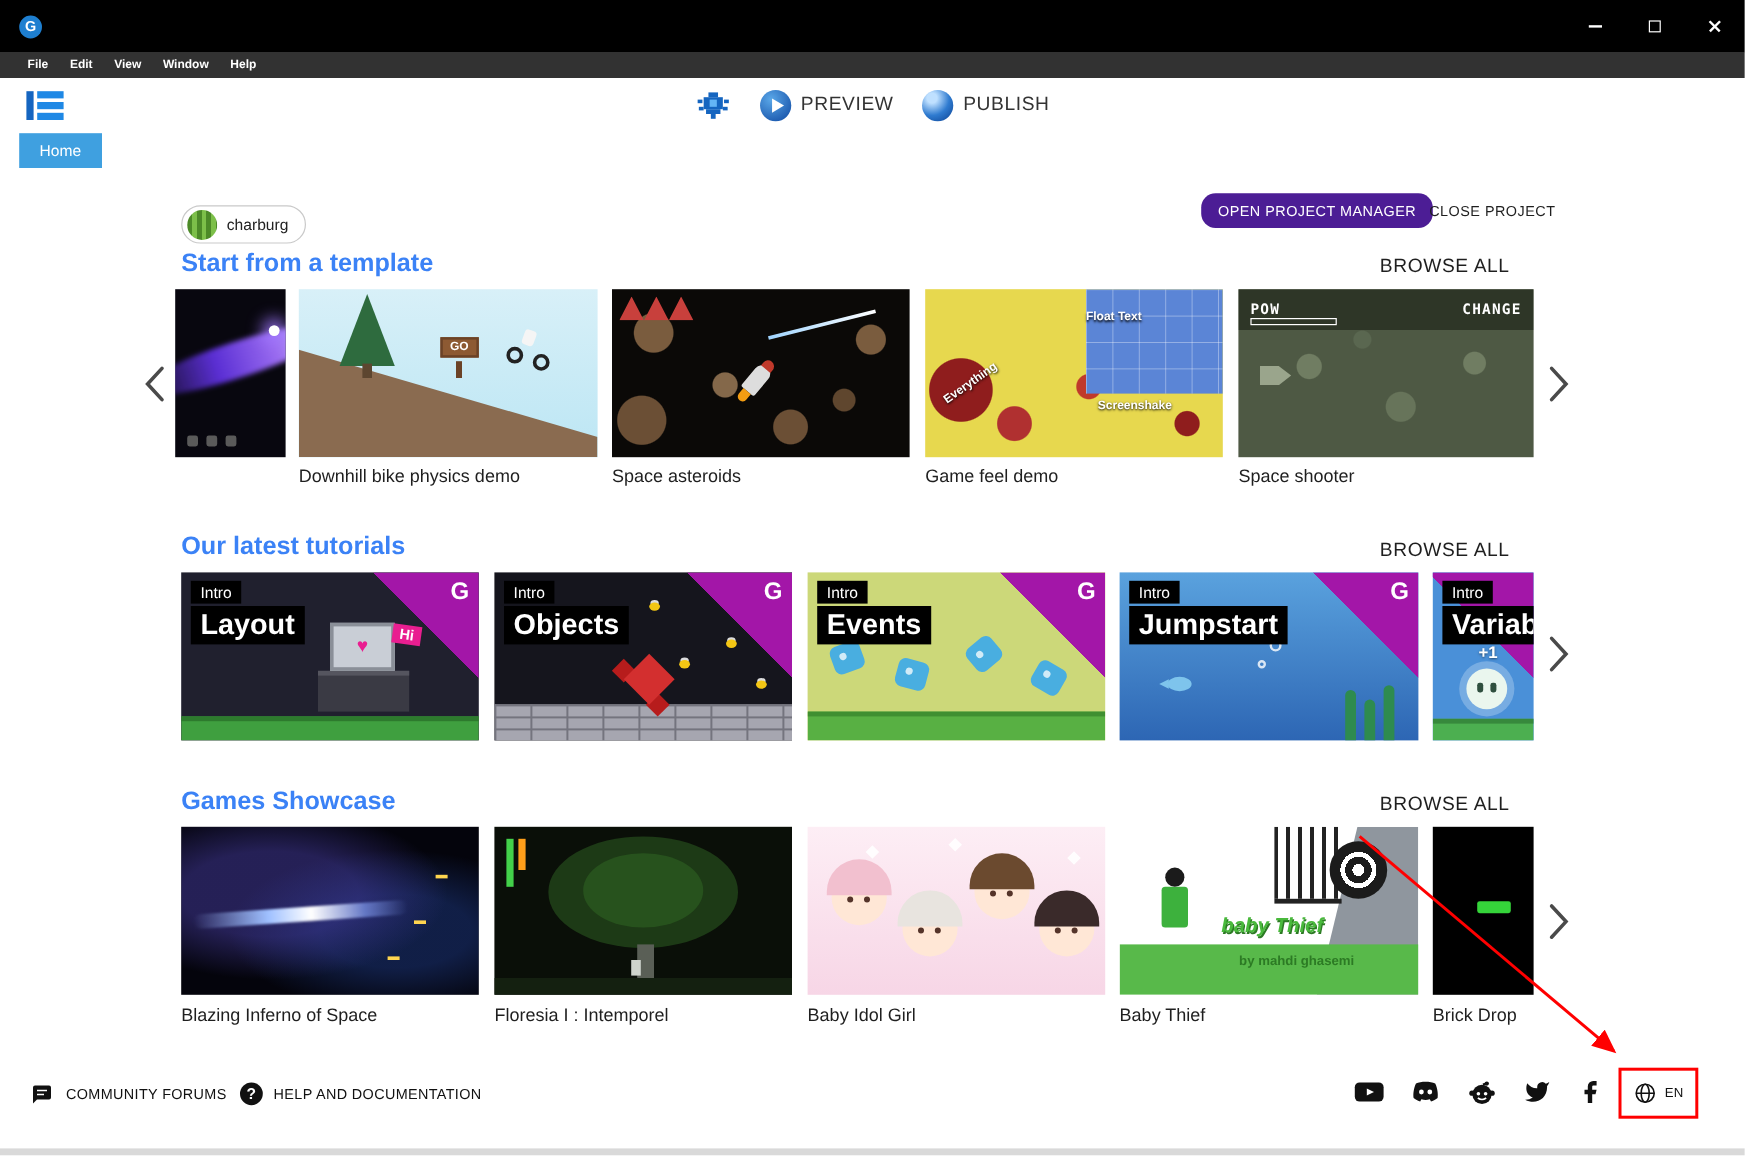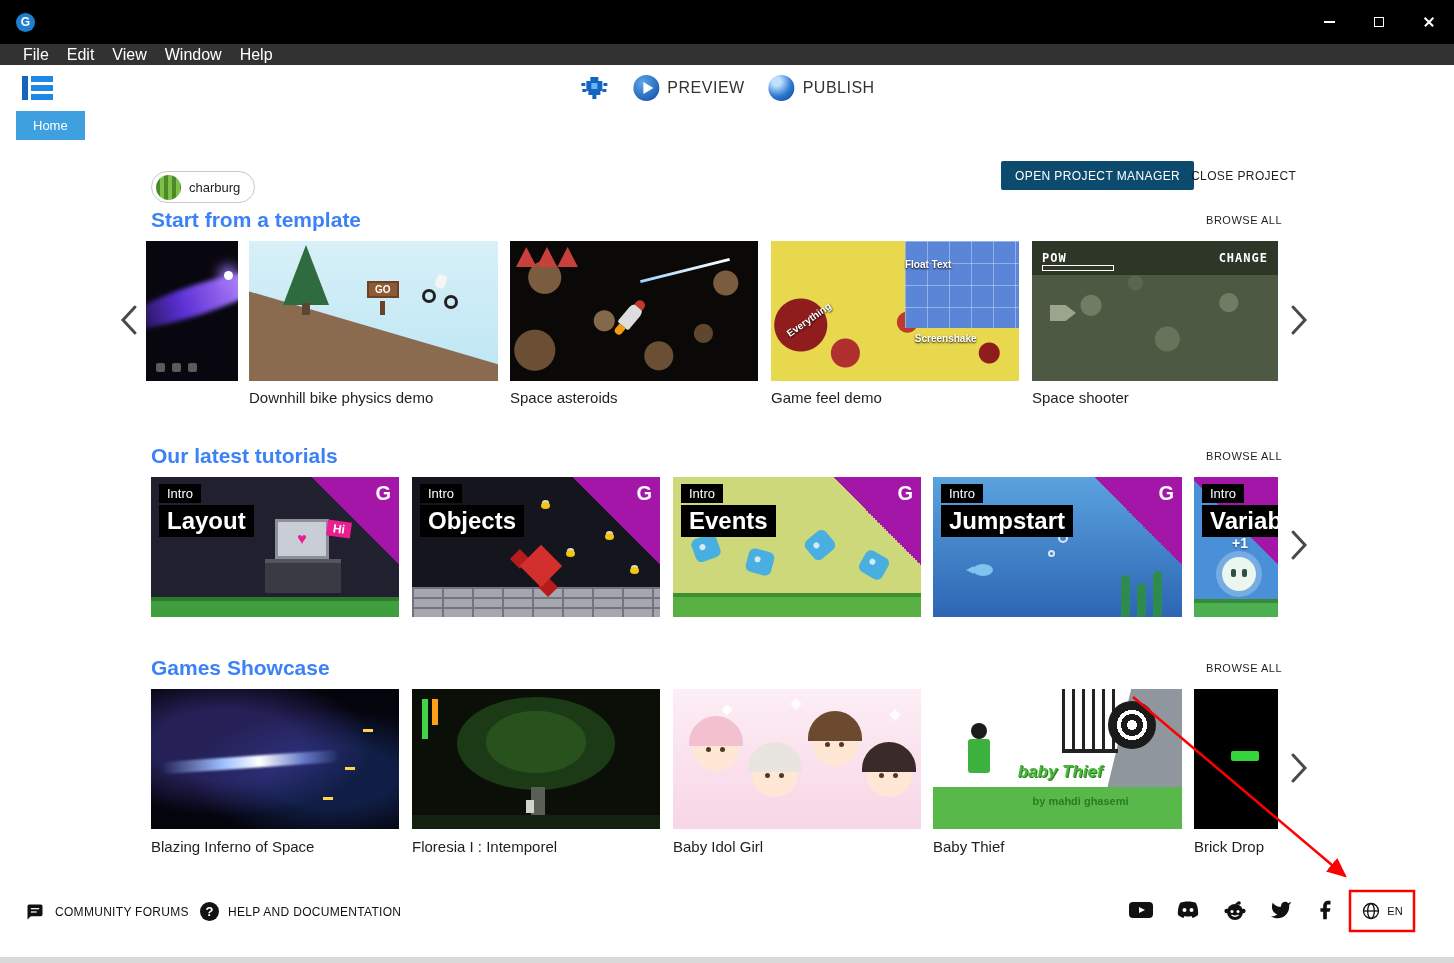--- a/index.html
+++ b/index.html
@@ -16,21 +16,21 @@
   .win-btn { width:50px; height:44px; display:flex; align-items:center; justify-content:center; cursor:pointer; }
   .glyph-min { width:11px; height:2px; background:#fff; display:block; }
   .glyph-max { width:10px; height:10px; border:1.5px solid #fff; display:block; }
   .x-icon { position:relative; width:12px; height:12px; display:block; }
   .x-icon i { position:absolute; left:0; top:5px; width:12px; height:1.6px; background:#fff; display:block; }
   .x-icon i.xa { transform:rotate(45deg); }
   .x-icon i.xb { transform:rotate(-45deg); }
 
   .menubar { position:absolute; left:0; top:44px; width:1454px; height:21px; background:#323232; color:#fff;
              display:flex; align-items:center; padding-left:14px; }
-  .menu-item { font-size:16px; padding:0 9px; cursor:pointer; }
+  .menu-item { font-size:10px; padding:0 9px; cursor:pointer;font-weight:bold; }
 
   .toolbar { position:absolute; left:0; top:65px; width:1454px; height:46px; background:#fff; }
   .pm-icon { position:absolute; left:20px; top:7px; cursor:pointer; }
   .toolbar-center { position:absolute; left:50%; top:0; height:46px; transform:translateX(-50%);
                     display:flex; align-items:center; gap:24px; }
   .tb-group { display:flex; align-items:center; gap:8px; cursor:pointer; }
   .tb-label { font-size:16px; color:#333; letter-spacing:.5px; }
   .play-circle { width:26px; height:26px; border-radius:50%; background:radial-gradient(circle at 35% 30%, #5aa7e8, #0d47a1); position:relative; }
   .play-tri { position:absolute; left:10px; top:7px; width:0; height:0; border-left:10px solid #fff;
               border-top:6px solid transparent; border-bottom:6px solid transparent; display:block; }
@@ -42,28 +42,28 @@
   .tab-home { position:absolute; left:16px; top:0; height:29px; background:#3fa0e0; color:#fff; font-size:13px;
               display:flex; align-items:center; padding:0 17px; cursor:pointer; }
 
   
   .user-chip { position:absolute; left:151px; top:156px; height:32px; border:1px solid #c9c9c9; border-radius:16px;
                display:flex; align-items:center; padding:0 14px 0 4px; gap:8px; cursor:pointer; background:#fff;margin-top:15px; }
   .avatar { width:25px; height:25px; border-radius:50%; background:#7cbf49;
             background-image:repeating-linear-gradient(90deg,#4c8a28 0 4px, #7cbf49 4px 8px),
                              repeating-linear-gradient(0deg, rgba(255,255,255,.25) 0 4px, transparent 4px 8px); }
   .user-name { font-size:13px; color:#222; }
-  .btn-primary { position:absolute; height:29px; background:#0c4a6e; color:#fff; border:none; font-family:inherit;
-                 font-size:12px; letter-spacing:.4px; padding:0 14px; border-radius:2px; cursor:pointer; }
+  .btn-primary { position:absolute; height:29px; background:#4c1d95; color:#fff; border:none; font-family:inherit;
+                 font-size:12px; letter-spacing:.4px; padding:0 14px; border-radius:12px; cursor:pointer; }
   .btn-text { position:absolute; height:29px; background:transparent; color:#1f1f1f; border:none; font-family:inherit;
               font-size:12px; letter-spacing:.4px; padding:0 8px; cursor:pointer; }
 
   
   .sec-title { position:absolute; left:151px; font-size:21px; font-weight:700; color:#3b82f6; }
-  .browse-all { position:absolute; right:172px; font-size:11px; color:#1f1f1f; letter-spacing:.5px; cursor:pointer; }
+  .browse-all { position:absolute; right:196px; font-size:16px; color:#1f1f1f; letter-spacing:.5px; cursor:pointer; }
   .nav-arrow { position:absolute; cursor:pointer; }
   .caption { position:absolute; font-size:15px; color:#1f1f1f; }
 
   .card { position:absolute; height:140px; overflow:hidden; cursor:pointer; background:#111; }
 
   
   .thumb-particle { background:#08070f; }
   .particle-streak { position:absolute; left:-34px; top:44px; width:170px; height:30px; border-radius:50%;
                      background:linear-gradient(90deg, rgba(60,40,160,0) 0%, #5b2fd4 40%, #9a6cf0 70%, #e0d4ff 100%);
                      transform:rotate(-18deg); filter:blur(2px); }

